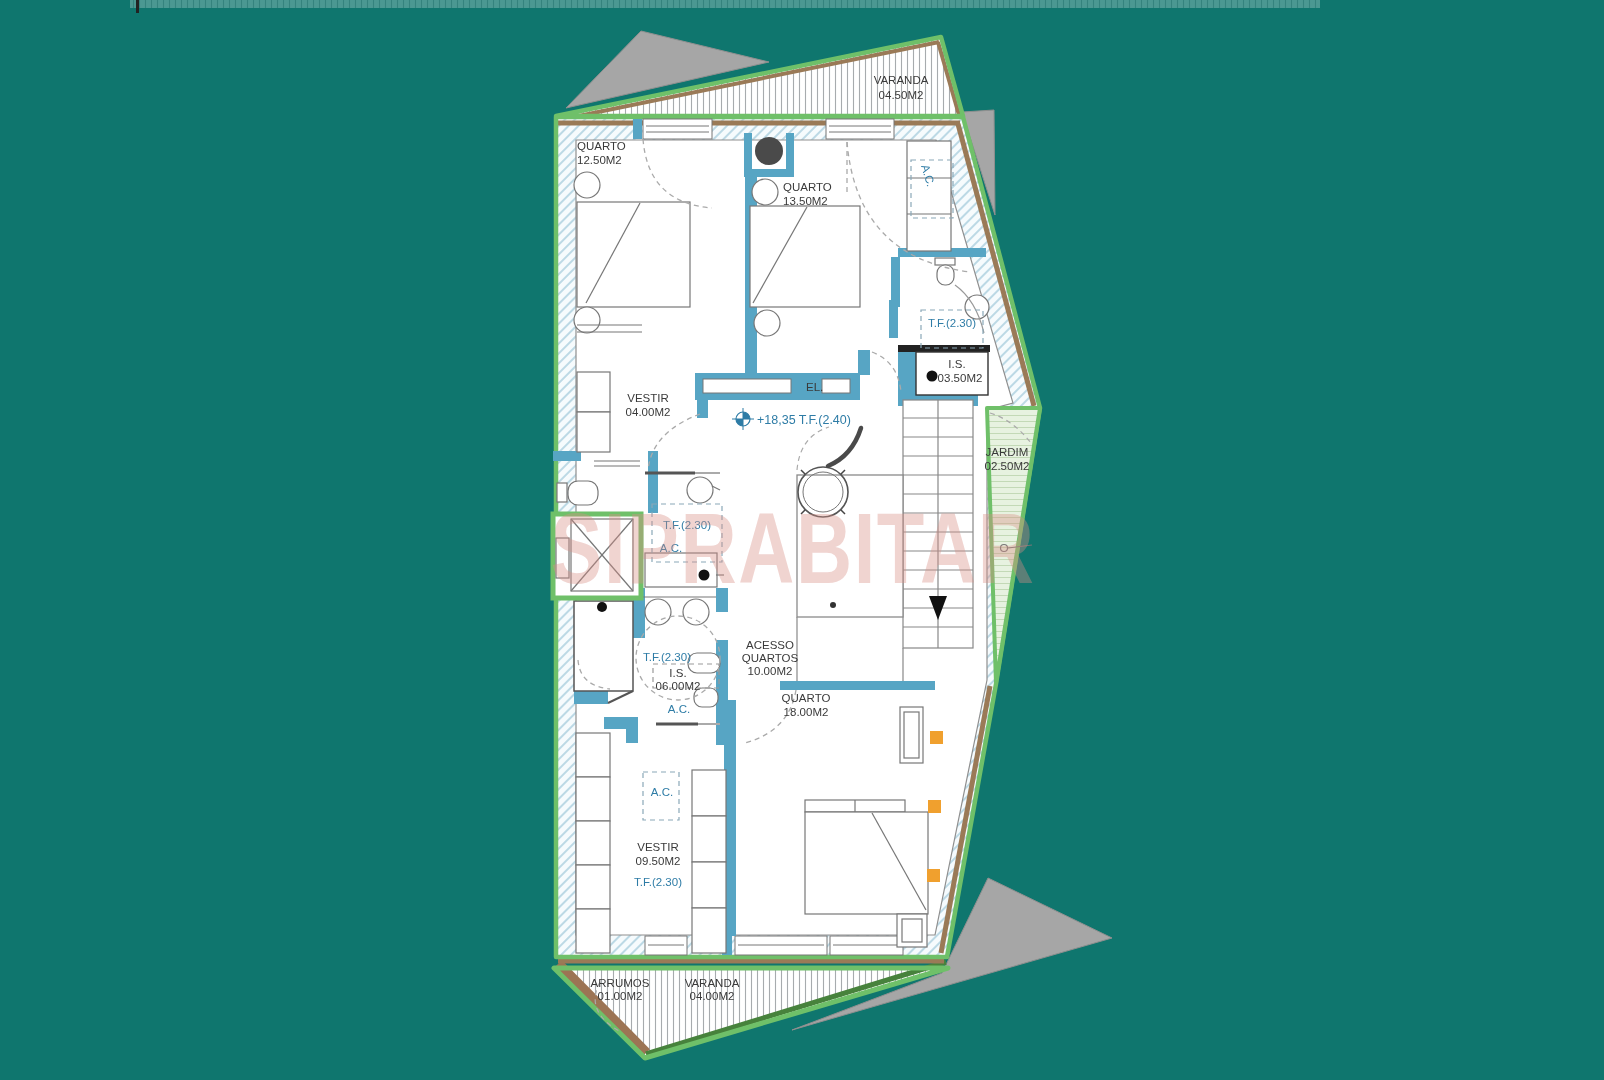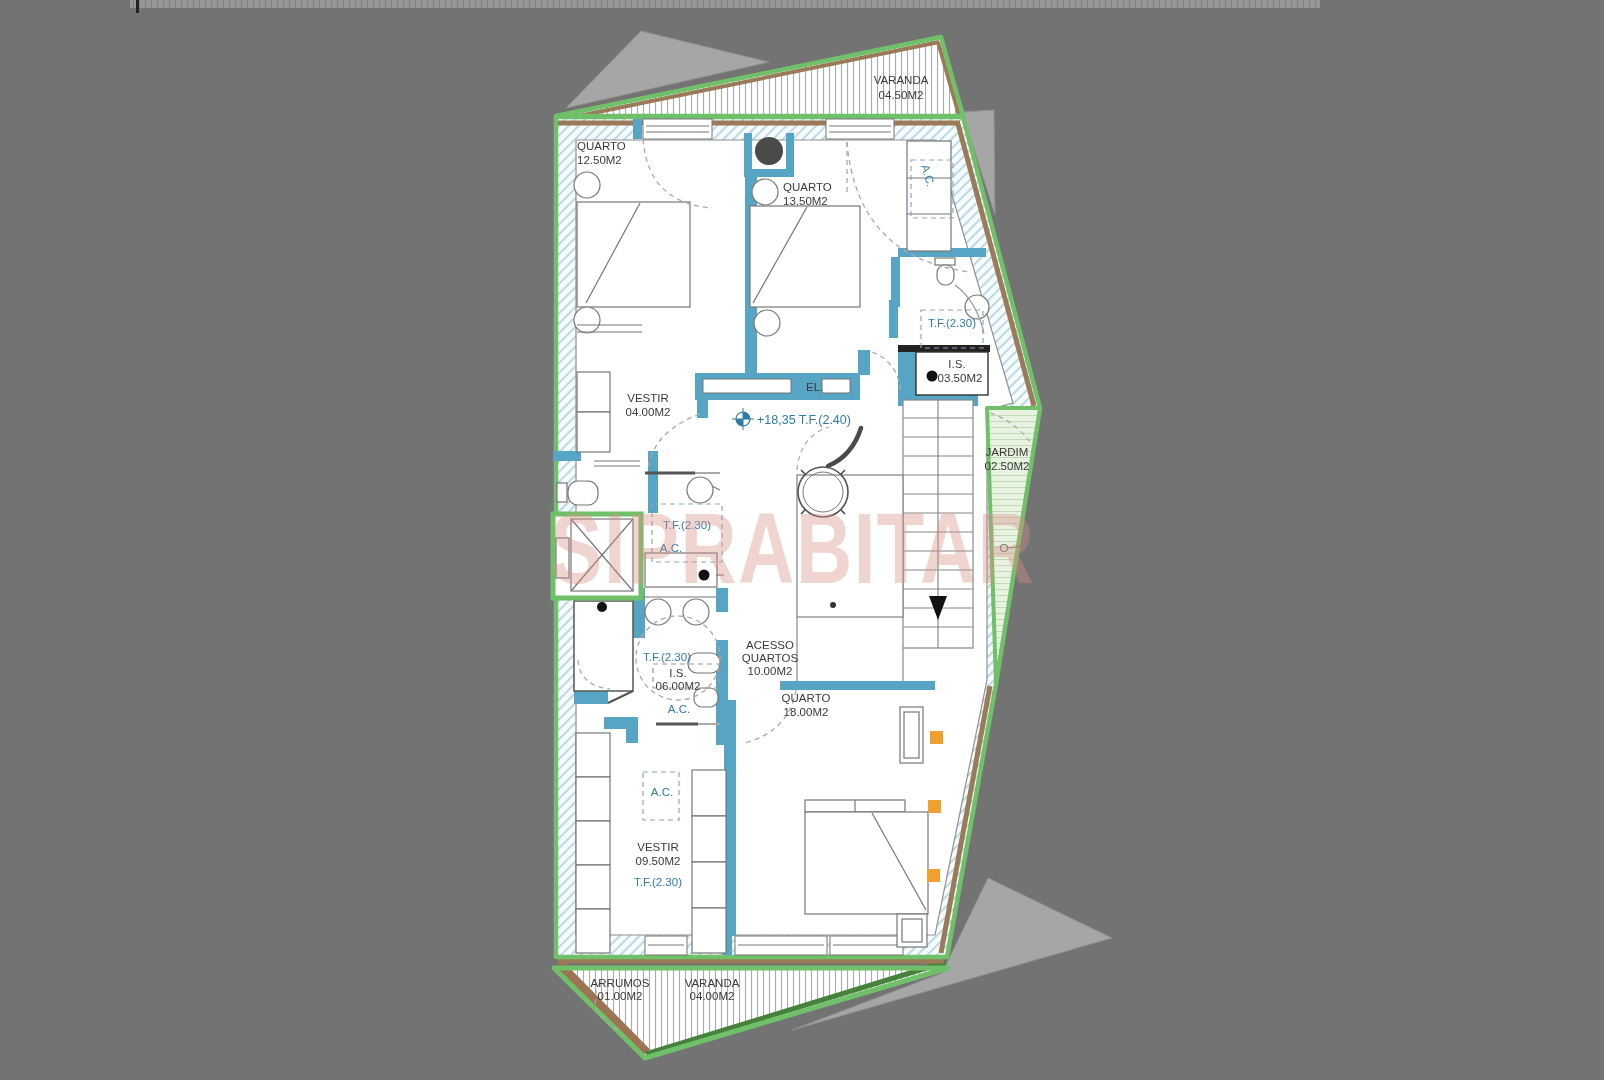--- a/index.html
+++ b/index.html
@@ -1,16 +1,16 @@
 <!DOCTYPE html>
 <html><head>
 <meta charset="utf-8">
 <style>
   html,body{margin:0;padding:0;background:#ffffff;}
-  .canvas{position:relative;width:1604px;height:1080px;background:#737373;overflow:hidden;
+  .canvas{position:relative;width:1604px;height:1080px;background:#0f766e;overflow:hidden;
           font-family:"Liberation Sans",sans-serif;}
   svg{display:block;}
   text{font-family:"Liberation Sans",sans-serif;}
   .lbl{fill:#3a3a3a;font-size:11.5px;}
   .blue{fill:#2e7ca6;font-size:11.5px;}
   .lvl{fill:#2e7ca6;font-size:12.5px;}
   .wm{fill:#d98f86;opacity:.38;font-weight:bold;font-size:100px;letter-spacing:2px;}
 </style>
 </head>
 <body>

